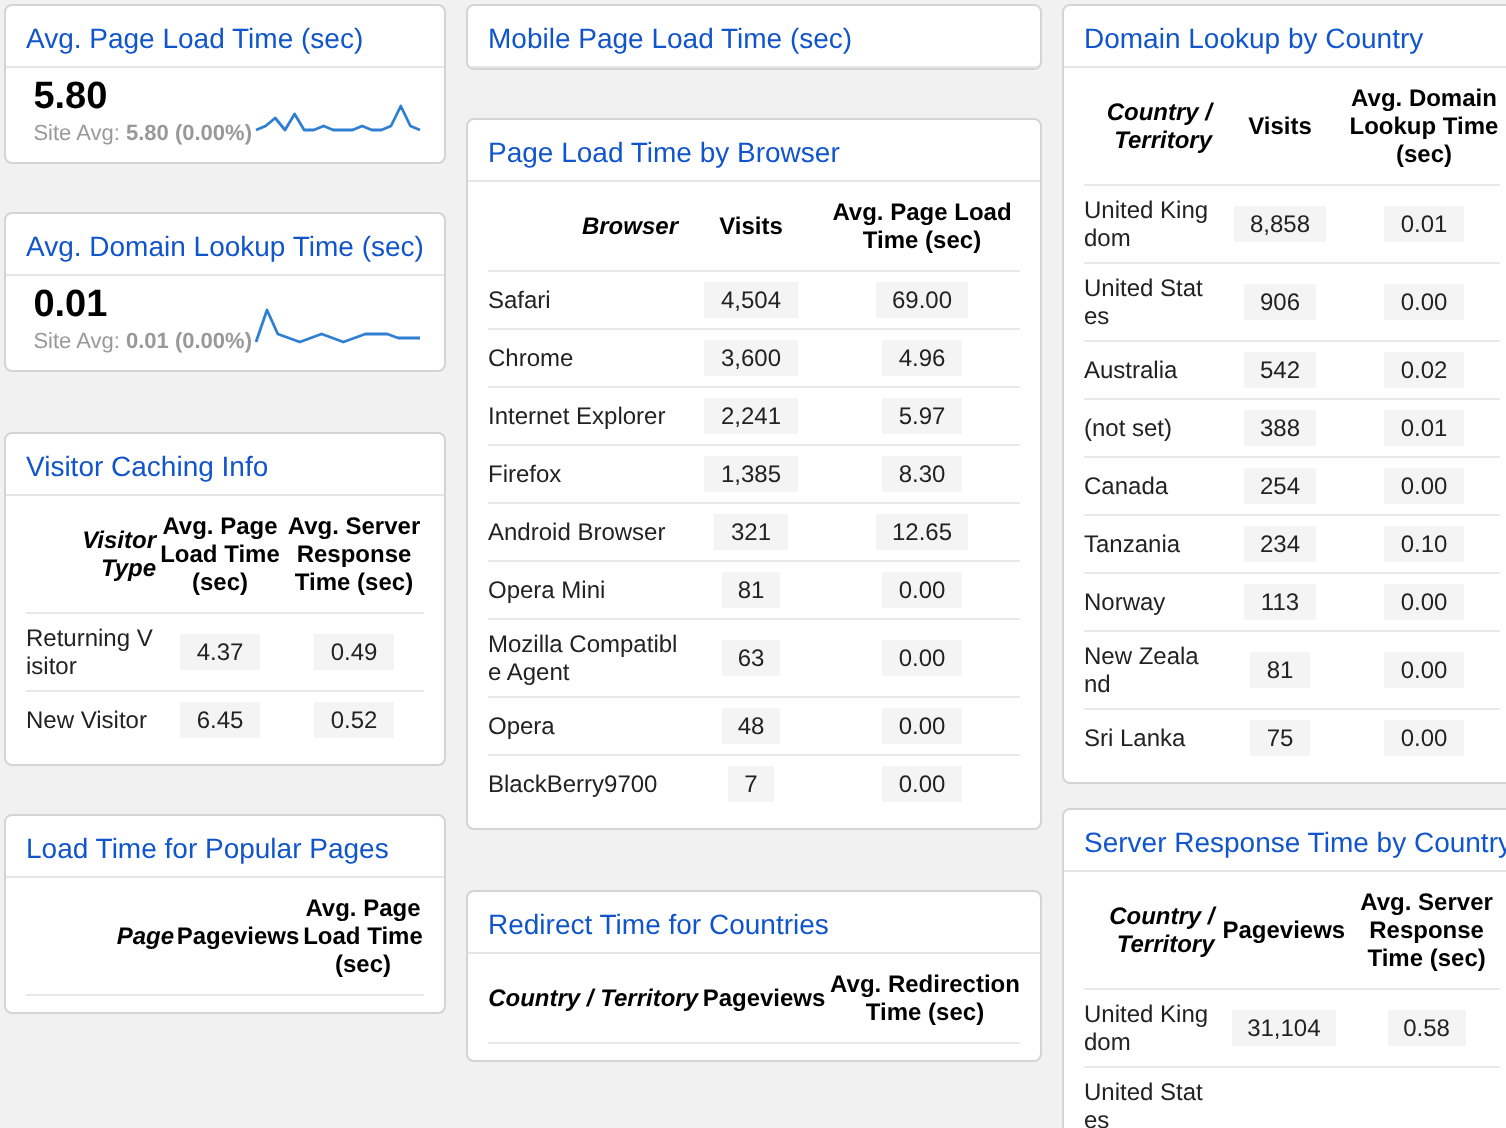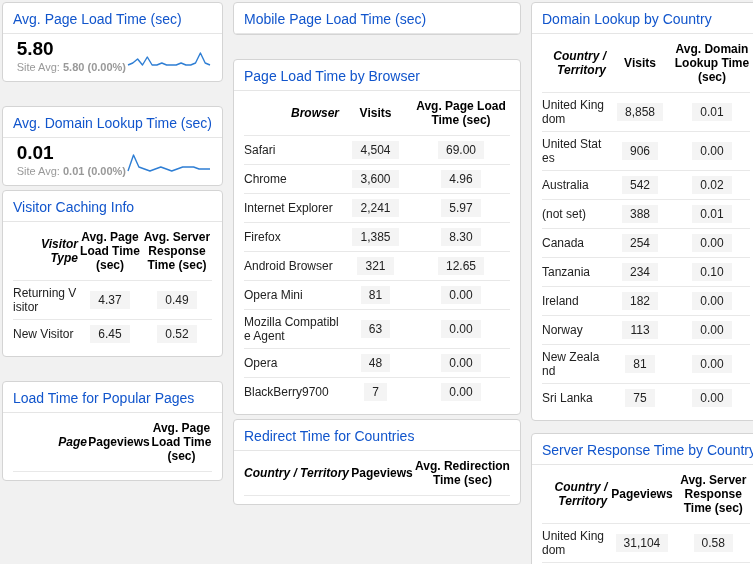--- a/index.html
+++ b/index.html
@@ -67,21 +67,21 @@
   td:first-child{text-align:left;word-break:break-all;}
   td .val{background:var(--value-bg);padding:2px 8px;display:inline-block;}
   
   .tbl-visitor th:nth-child(1){width:65px}.tbl-visitor th:nth-child(2){width:64px}.tbl-visitor th:nth-child(3){width:70px}
   .tbl-pages th:nth-child(1){width:74px}.tbl-pages th:nth-child(2){width:64px}.tbl-pages th:nth-child(3){width:61px}
   .tbl-browser th:nth-child(1){width:95px}.tbl-browser th:nth-child(2){width:73px}.tbl-browser th:nth-child(3){width:98px}
   .tbl-redirect th:nth-child(1){width:105px}.tbl-redirect th:nth-child(2){width:66px}.tbl-redirect th:nth-child(3){width:95px}
   .tbl-country th:nth-child(1){width:64px}.tbl-country th:nth-child(2){width:68px}.tbl-country th:nth-child(3){width:76px}
   .tbl-country2 th:nth-child(1){width:64px}.tbl-country2 th:nth-child(2){width:68px}.tbl-country2 th:nth-child(3){width:72px}
   
-  .mb24{margin-bottom:24px}.mb28{margin-bottom:28px}.mb22{margin-bottom:4px}.mb12{margin-bottom:12px}
+  .mb24{margin-bottom:24px}.mb28{margin-bottom:28px}.mb22{margin-bottom:30px}.mb12{margin-bottom:12px}
 </style>
 </head>
 <body>
 
 <div class="page">
 
   <div class="col col-left">
 
     <section class="panel mb24">
       <h2 class="ptitle">Avg. Page Load Time (sec)</h2>
@@ -295,25 +295,20 @@
                 <td>Canada</td>
                 <td><span class="val">254</span></td>
                 <td><span class="val">0.00</span></td>
               </tr>
               <tr>
                 <td>Tanzania</td>
                 <td><span class="val">234</span></td>
                 <td><span class="val">0.10</span></td>
               </tr>
               <tr>
-                <td>Ireland</td>
-                <td><span class="val">182</span></td>
-                <td><span class="val">0.00</span></td>
-              </tr>
-              <tr>
                 <td>Norway</td>
                 <td><span class="val">113</span></td>
                 <td><span class="val">0.00</span></td>
               </tr>
               <tr>
                 <td>New Zealand</td>
                 <td><span class="val">81</span></td>
                 <td><span class="val">0.00</span></td>
               </tr>
               <tr>

